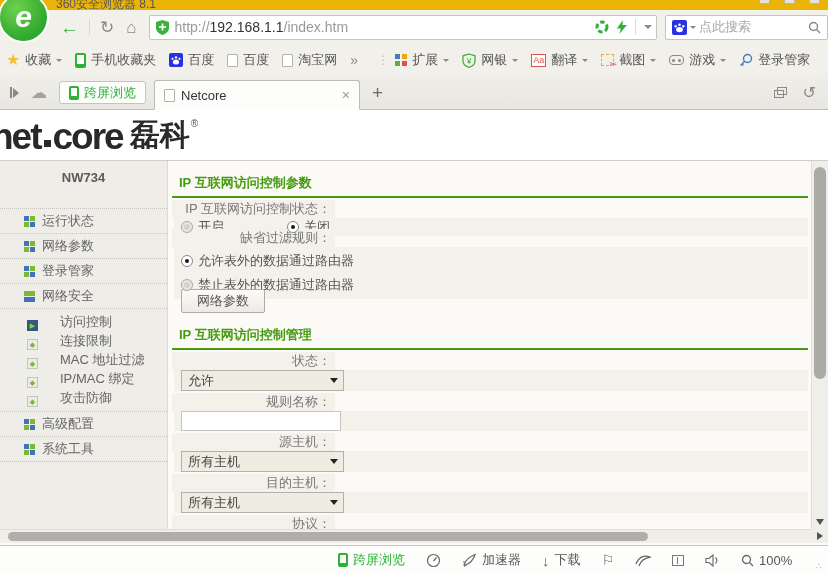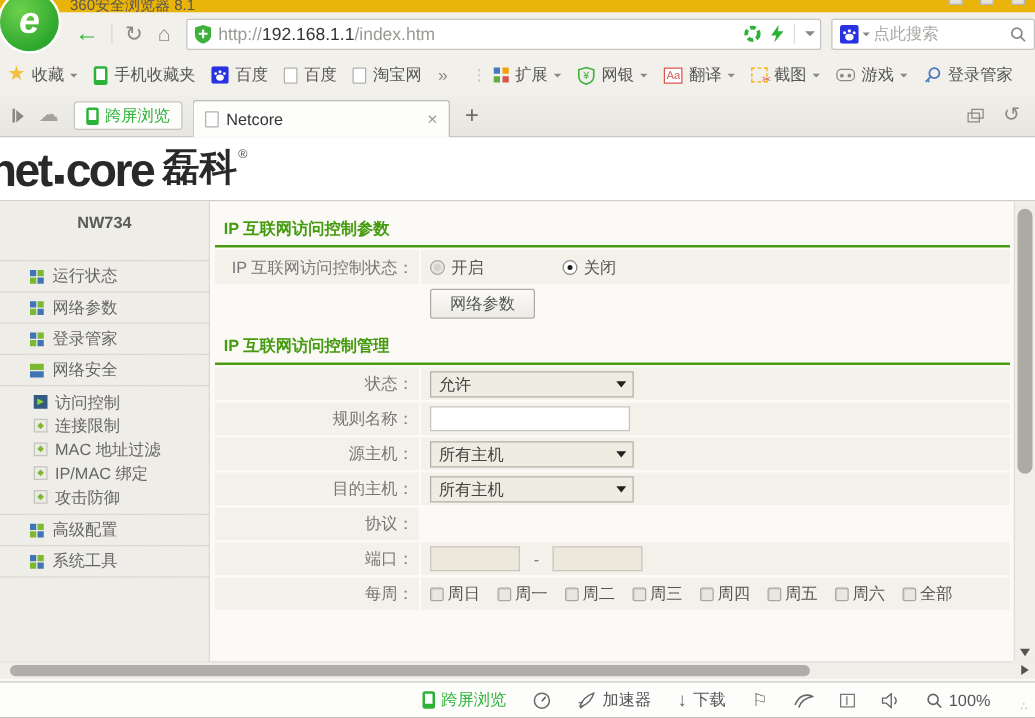--- a/index.html
+++ b/index.html
@@ -96,30 +96,30 @@
     border-bottom:1px dotted #c6c4be;cursor:pointer;}
   .grid-ic{width:11px;height:11px;flex:0 0 auto;background:
     linear-gradient(#3f74b5,#3f74b5) left top/5px 5px no-repeat,
     linear-gradient(#7cb832,#7cb832) right top/5px 5px no-repeat,
     linear-gradient(#7cb832,#7cb832) left bottom/5px 5px no-repeat,
     linear-gradient(#3f74b5,#3f74b5) right bottom/5px 5px no-repeat;}
   .bars-ic{width:11px;height:11px;flex:0 0 auto;background:
     linear-gradient(#7cb832,#7cb832) top/11px 5px no-repeat,
     linear-gradient(#3f74b5,#3f74b5) bottom/11px 5px no-repeat;}
   .subwrap{padding:3px 0 4px 0;border-bottom:1px dotted #c6c4be;}
-  .side-sub{height:19px;display:flex;align-items:center;gap:6px;padding-left:27px;color:#666;font-size:13px;cursor:pointer;}
+  .side-sub{height:19px;display:flex;align-items:flex-end;gap:22px;padding-left:27px;color:#666;font-size:13px;cursor:pointer;}
   .sub-ic{width:11px;height:11px;flex:0 0 auto;display:flex;align-items:center;justify-content:center;font-size:7px;line-height:1;}
   .sub-ic.play{background:#345a84;color:#8fd435;}
   .sub-ic.diam{background:#eceae4;border:1px solid #c6c4be;color:#7cb832;}
 
   .content{position:absolute;left:170px;top:51px;width:640px;height:368px;overflow:hidden;}
   .sechead{margin:8px 2px 2px 2px;padding:5px 0 4px 7px;font-size:13px;font-weight:bold;color:#459b0e;
     border-bottom:2px solid #4a9b12;}
   .sechead.second{margin-top:6px;}
-  .frow{display:flex;margin:0 2px 2px 2px;min-height:26px;}
+  .frow{display:flex;margin:0 2px 2px 2px;min-height:26px;flex-direction:column;}
   .frow .lbl{width:163px;background:#f3f1ea;color:#777;font-size:13px;display:flex;align-items:center;
     justify-content:flex-end;padding-right:4px;white-space:nowrap;}
   .frow .ctl{flex:1;background:#f3f1ea;margin-left:2px;display:flex;align-items:center;padding-left:7px;
     color:#555;font-size:13px;gap:5px;}
   .frow.plain .lbl,.frow.plain .ctl{background:transparent;}
   .radio{width:12px;height:12px;border-radius:50%;background:#e9e7e2;border:1px solid #a9a7a2;position:relative;flex:0 0 auto;}
   .radio::after{content:"";position:absolute;left:2px;top:2px;width:6px;height:6px;border-radius:50%;background:#d4d2cd;}
   .radio.checked{background:#fff;border-color:#8a8885;}
   .radio.checked::after{left:3px;top:3px;width:4px;height:4px;background:#1a1a1a;}
   .rlabel{color:#555;}
@@ -379,20 +379,35 @@
       <div class="frow" style="height:27px;">
         <div class="lbl">IP 互联网访问控制状态：</div>
         <div class="ctl">
           <span class="radio"></span>
           <span class="rlabel" style="margin-right:58px;">开启</span>
           <span class="radio checked"></span>
           <span class="rlabel">关闭</span>
         </div>
       </div>
 
+      <div class="frow" style="height:56px;">
+        <div class="lbl">缺省过滤规则：</div>
+        <div class="ctl">
+          <div class="stack">
+            <span class="hgroup">
+                <span class="radio checked"></span>
+                <span class="rlabel">允许表外的数据通过路由器</span>
+              </span>
+            <span class="hgroup">
+                <span class="radio"></span>
+                <span class="rlabel">禁止表外的数据通过路由器</span>
+              </span>
+          </div>
+        </div>
+      </div>
 
       <div class="frow plain" style="height:28px;">
         <div class="lbl"></div>
         <div class="ctl">
             <button class="btn">网络参数</button>
           </div>
       </div>
 
       <div class="sechead second">IP 互联网访问控制管理</div>
 

